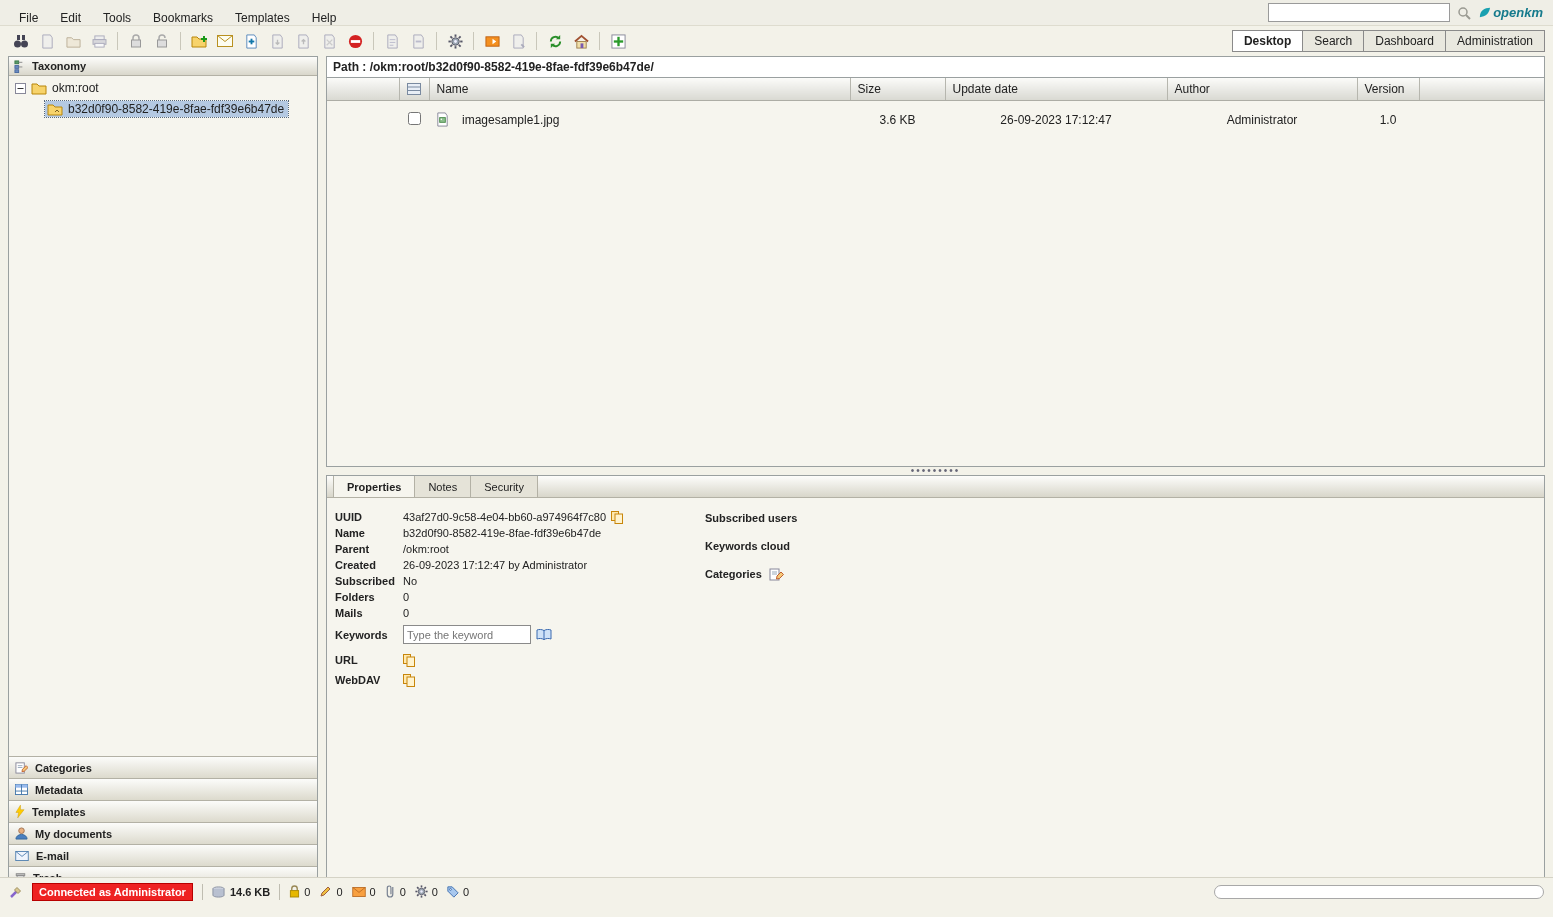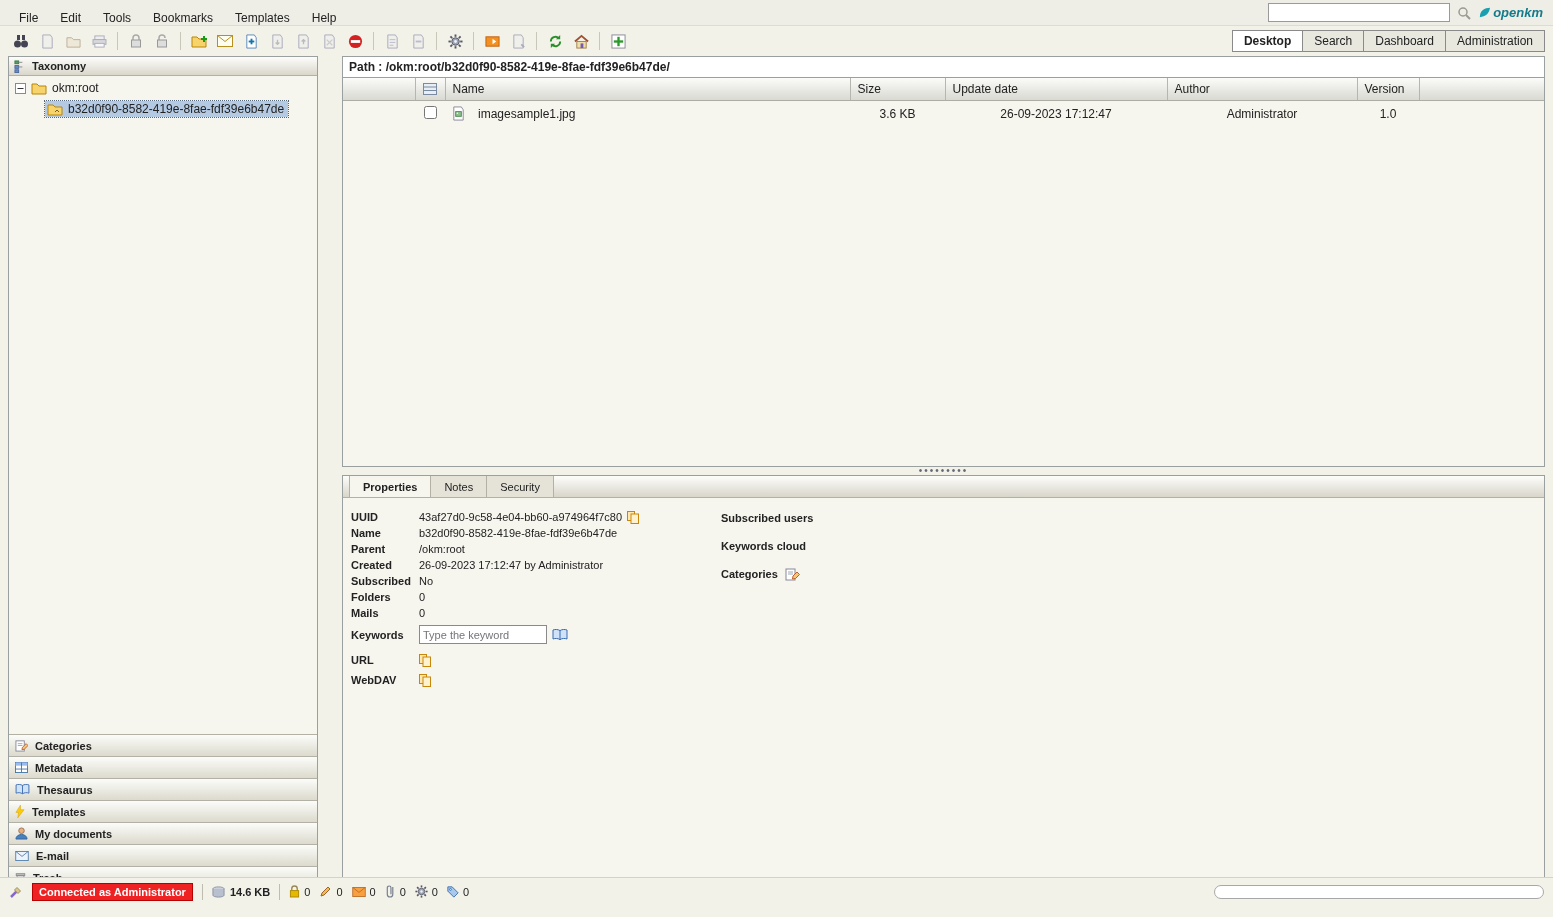--- a/index.html
+++ b/index.html
@@ -15,36 +15,36 @@
 
   
   .toolbar{position:absolute;top:26px;left:0;right:0;height:30px;display:flex;align-items:center;padding:0 8px;}
   .tbtn{width:26px;height:24px;display:flex;align-items:center;justify-content:center;border:1px solid transparent;cursor:pointer;}
   .tsep{width:1px;height:18px;background:#c9c7ba;margin:0 5px;}
   .view-tabs{margin-left:auto;display:flex;align-items:flex-end;}
   .vtab{border:1px solid #8a8a8a;background:#e9e8df;padding:3px 11px;font-size:12px;margin-left:-1px;cursor:pointer;color:#222;}
   .vtab.active{background:#fff;font-weight:bold;}
 
   
-  .main{position:absolute;top:56px;left:0;right:0;bottom:28px;display:flex;gap:16px;}
+  .main{position:absolute;top:56px;left:0;right:0;bottom:28px;display:flex;}
   .sidebar{width:310px;margin-left:8px;border:1px solid #9aa0a0;background:#f6f5ee;display:flex;flex-direction:column;}
   .panel-header{height:19px;background:linear-gradient(#fdfdfb,#d9d7cb);border-bottom:1px solid #b3b1a5;display:flex;align-items:center;gap:5px;padding:0 5px;font-weight:bold;font-size:11px;flex:0 0 auto;}
   .tree{flex:1 1 auto;padding:2px 6px;overflow:hidden;}
   .tree-row{display:flex;align-items:center;gap:5px;height:20px;font-size:12px;cursor:pointer;}
   .tree-child{margin-left:30px;margin-top:1px;}
   .sel{display:flex;align-items:center;gap:5px;background:#b4c9e2;outline:1px dotted #55687e;padding:1px 4px 1px 2px;}
   .acc-item{height:22px;border-top:1px solid #b3b1a5;background:linear-gradient(#fcfcfa,#dcdacd);display:flex;align-items:center;gap:7px;padding:0 6px;font-weight:bold;font-size:11px;cursor:pointer;flex:0 0 auto;}
 
   .content{flex:1;margin:0 8px;display:flex;flex-direction:column;}
   .pathbar{height:22px;background:#fff;border:1px solid #9aa0a0;display:flex;align-items:center;padding:0 6px;font-size:12px;flex:0 0 auto;font-weight:bold;}
   .filearea{flex:1 1 auto;border:1px solid #9aa0a0;border-top:none;background:#f6f5ee;overflow:hidden;}
   .ftable{width:100%;border-collapse:collapse;table-layout:fixed;font-size:12px;}
   .ftable th{background:linear-gradient(#fbfbf9,#d9d9d2);border-right:1px solid #b6b6ae;border-bottom:1px solid #adada5;height:22px;font-weight:normal;text-align:left;padding:0 7px;cursor:pointer;}
   .ftable th:last-child{border-right:none;}
-  .ftable td{height:23px;padding:6px 7px;vertical-align:middle;}
+  .ftable td{height:23px;padding:12px 7px;vertical-align:middle;}
   .cell-c{text-align:center;}
   .icon-cell{padding:0 2px !important;text-align:center;}
 
   .hsplit{height:8px;display:flex;align-items:center;justify-content:center;color:#667;cursor:row-resize;flex:0 0 auto;}
   .hsplit span{font-size:10px;letter-spacing:2px;line-height:6px;}
 
   .bpanel{height:414px;border:1px solid #9aa0a0;background:#f6f5ee;display:flex;flex-direction:column;flex:0 0 auto;}
   .btabs{height:22px;background:linear-gradient(#fdfdfb,#d8d6ca);border-bottom:1px solid #b3b1a5;display:flex;align-items:stretch;padding-left:7px;flex:0 0 auto;}
   .btab{padding:0 13px;border-right:1px solid #b3b1a5;border-left:1px solid #b3b1a5;margin-left:-1px;font-size:11px;display:flex;align-items:center;background:#e5e3d8;cursor:pointer;}
   .btab.active{background:#f6f5ee;font-weight:bold;position:relative;}
@@ -307,27 +307,20 @@
       <span>Categories</span>
     </div>
     <div class="acc-item">
       <svg width="13" height="11" viewBox="0 0 14 12">
           <rect x="0.5" y="0.5" width="13" height="11" fill="#fff" stroke="#4477aa"></rect>
           <rect x="0.5" y="0.5" width="13" height="3.5" fill="#99bbee"></rect>
           <line x1="0.5" y1="7.7" x2="13.5" y2="7.7" stroke="#4477aa"></line>
           <line x1="7" y1="0.5" x2="7" y2="11.5" stroke="#4477aa"></line>
         </svg>
       <span>Metadata</span>
-    </div>
-    <div class="acc-item">
-      <svg width="15" height="11" viewBox="0 0 16 12">
-          <path d="M1 1c2-.8 5-.8 7 .6 2-1.4 5-1.4 7-.6v9c-2-.8-5-.8-7 .6-2-1.4-5-1.4-7-.6z" fill="#cfe2f7" stroke="#3a6ab0"></path>
-          <line x1="8" y1="1.6" x2="8" y2="10.6" stroke="#3a6ab0"></line>
-        </svg>
-      <span>Thesaurus</span>
     </div>
     <div class="acc-item">
       <svg width="10" height="13" viewBox="0 0 11 14">
           <path d="M6 0 1 8h3l-1 6 7-9H6z" fill="#ffcc00" stroke="#cc9900" stroke-width="0.5"></path>
         </svg>
       <span>Templates</span>
     </div>
     <div class="acc-item">
       <svg width="13" height="13" viewBox="0 0 14 14">
           <circle cx="7" cy="4" r="3" fill="#e8b080" stroke="#a07050"></circle>

